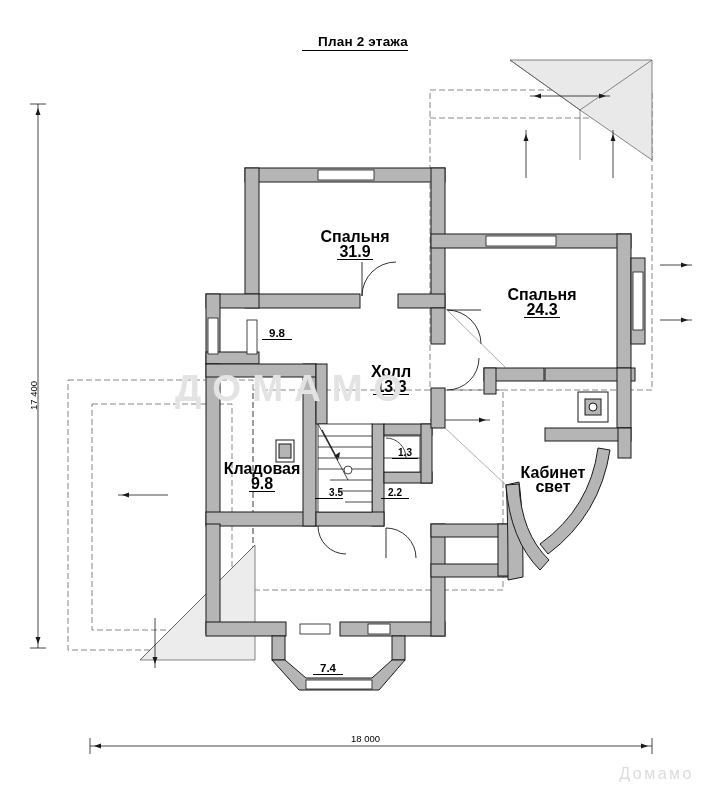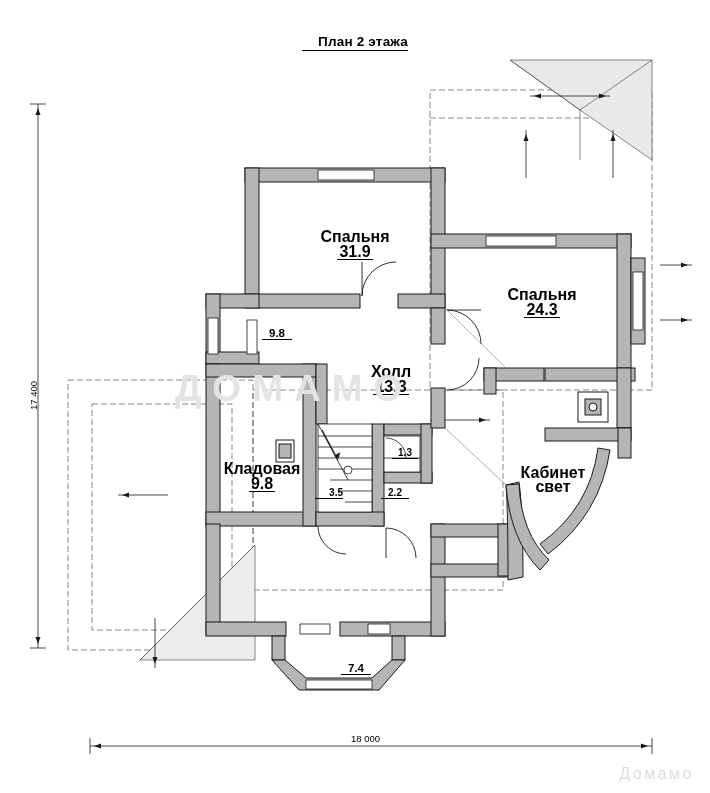--- a/index.html
+++ b/index.html
@@ -321,21 +321,21 @@
 
   <div class="room-label" style="left:513px; top:466px; width:80px;">
     <span>Кабинет</span><br>
     <span>свет</span>
   </div>
 
   <div class="area-only" style="left:262px; top:327px; width:30px;">9.8</div>
   <div class="area-small" style="left:315px; top:487px; width:28px;text-align:right;">3.5</div>
   <div class="area-small" style="left:381px; top:487px; width:28px;text-align:center;">2.2</div>
   <div class="area-small" style="left:392px; top:447px; width:26px;">1.3</div>
-  <div class="area-only" style="left:341px; top:662px; width:30px;">7.4</div>
+  <div class="area-only" style="left:313px; top:662px; width:30px;">7.4</div>
 
   <div class="dim-text vertical" style="left:28px; top:410px;">17 400</div>
   <div class="dim-text" style="left:351px; top:733px;">18 000</div>
 
   <div class="watermark-main">ДОМАМО</div>
   <div class="watermark-corner">Домамо</div>
 
 </div>
 
 </body></html>

